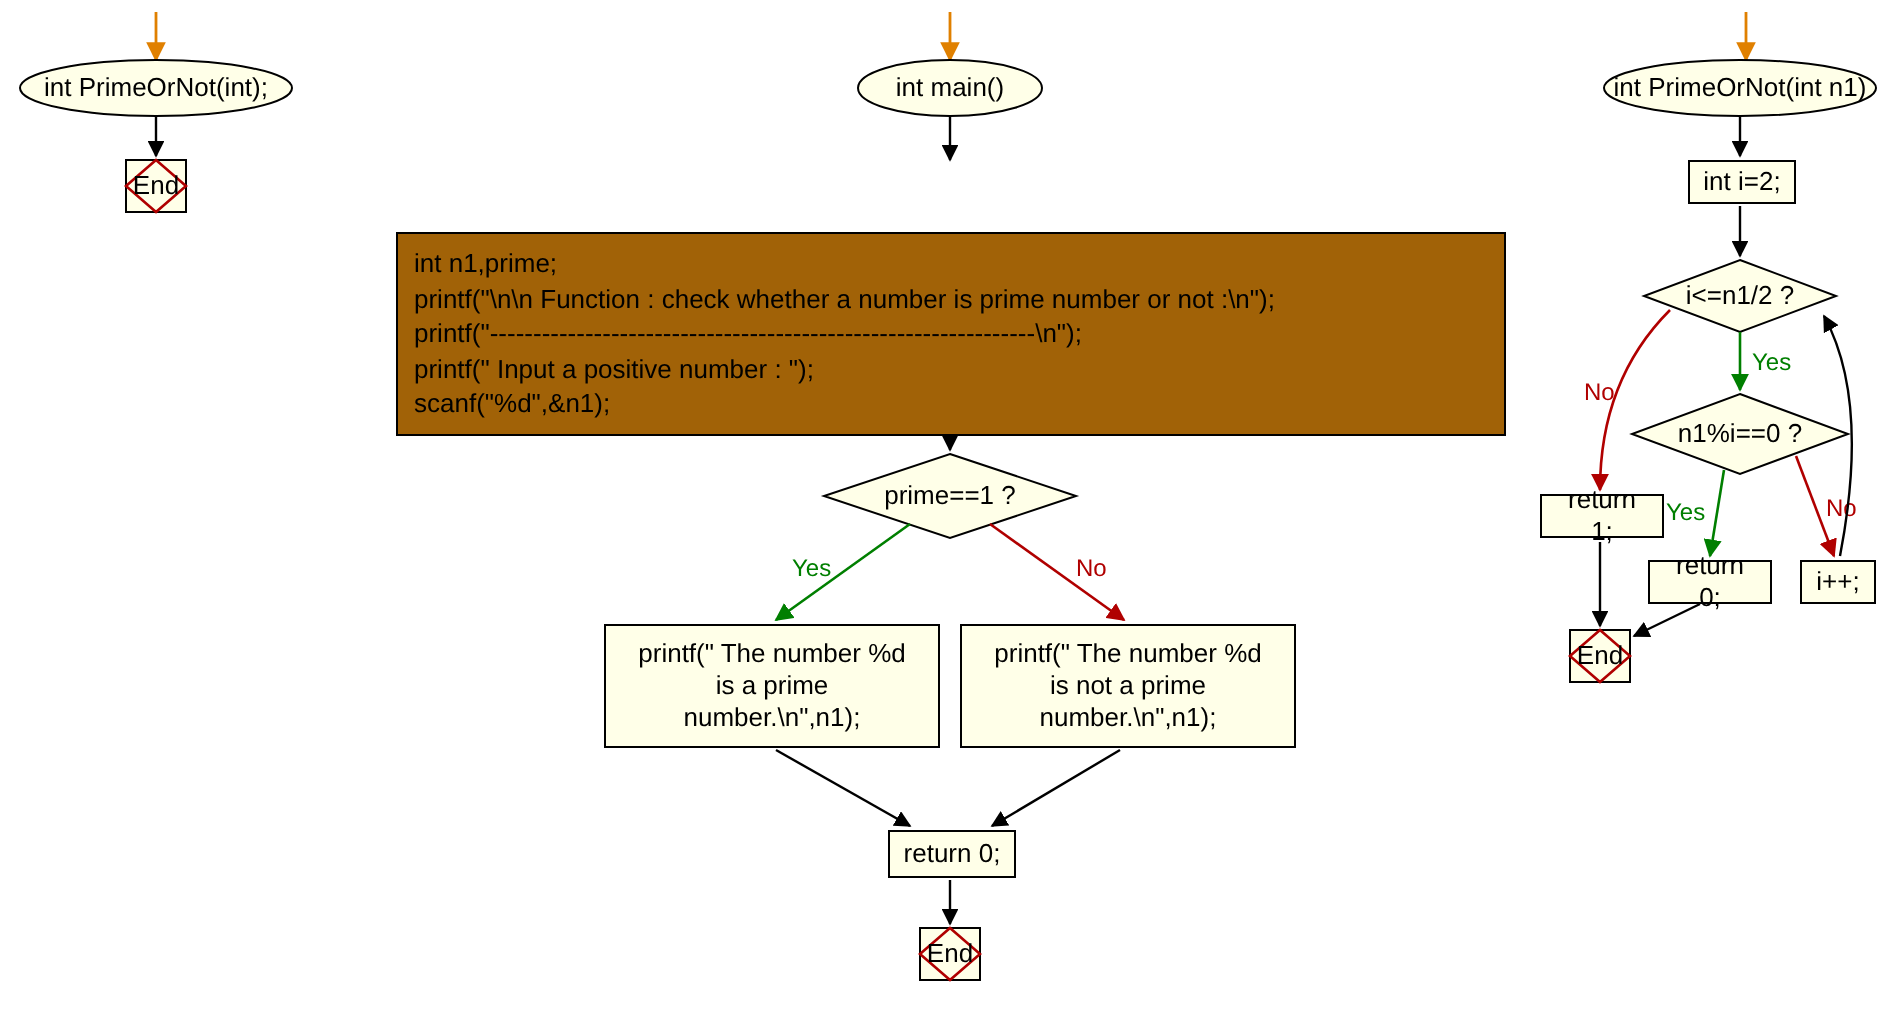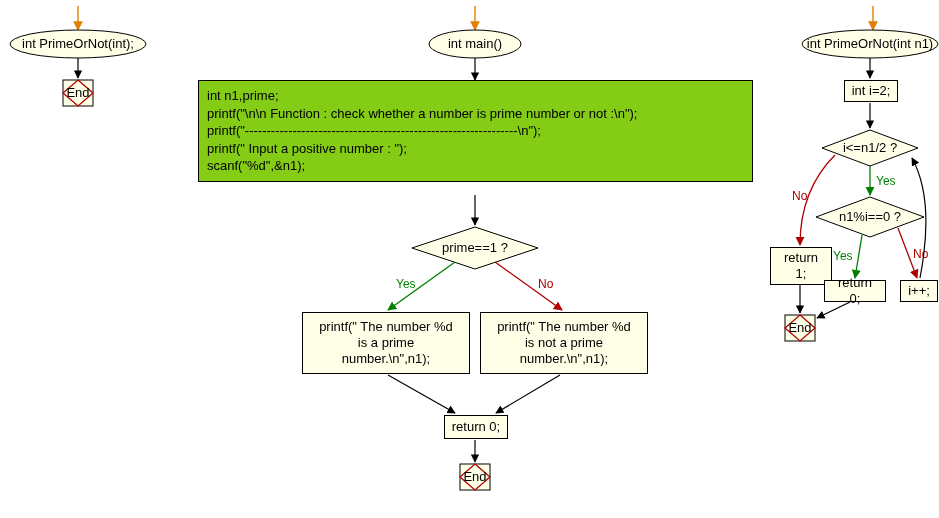--- a/index.html
+++ b/index.html
@@ -20,25 +20,26 @@
   }
   .node-text {
     font-size: 13px;
     fill: #000;
   }
   .yes-text { fill: #007f00; font-size: 12px; }
   .no-text  { fill: #b00000; font-size: 12px; }
   .code-box {
     position: absolute;
     border: 1px solid #000;
-    background: #84cc16;
+    background: #a16207;
     padding: 6px 8px;
     font-size: 13px;
     line-height: 1.35;
     box-sizing: border-box;
+    margin-top: 36px;
   }
   .small-box {
     position: absolute;
     border: 1px solid #000;
     background: #ffffe8;
     font-size: 13px;
     text-align: center;
     box-sizing: border-box;
     display: flex;
     align-items: center;
@@ -161,17 +162,17 @@
 number.\n",n1);</div>
 
 <div class="small-box" style="left:480px; top:312px; width:168px; height:62px;">printf(" The number %d
 is not a prime
 number.\n",n1);</div>
 
 <div class="small-box" style="left:444px; top:415px; width:64px; height:24px;">return 0;</div>
 
 <div class="small-box" style="left:844px; top:80px; width:54px; height:22px;">int i=2;</div>
 
-<div class="small-box" style="left:770px; top:247px; width:62px; height:38px;">return 1;</div>
+<div class="small-box" style="left:770px; top:247px; width:62px; height:22px;">return 1;</div>
 
 <div class="small-box" style="left:824px; top:280px; width:62px; height:22px;">return 0;</div>
 
 <div class="small-box" style="left:900px; top:280px; width:38px; height:22px;">i++;</div>
 
 </body></html>

